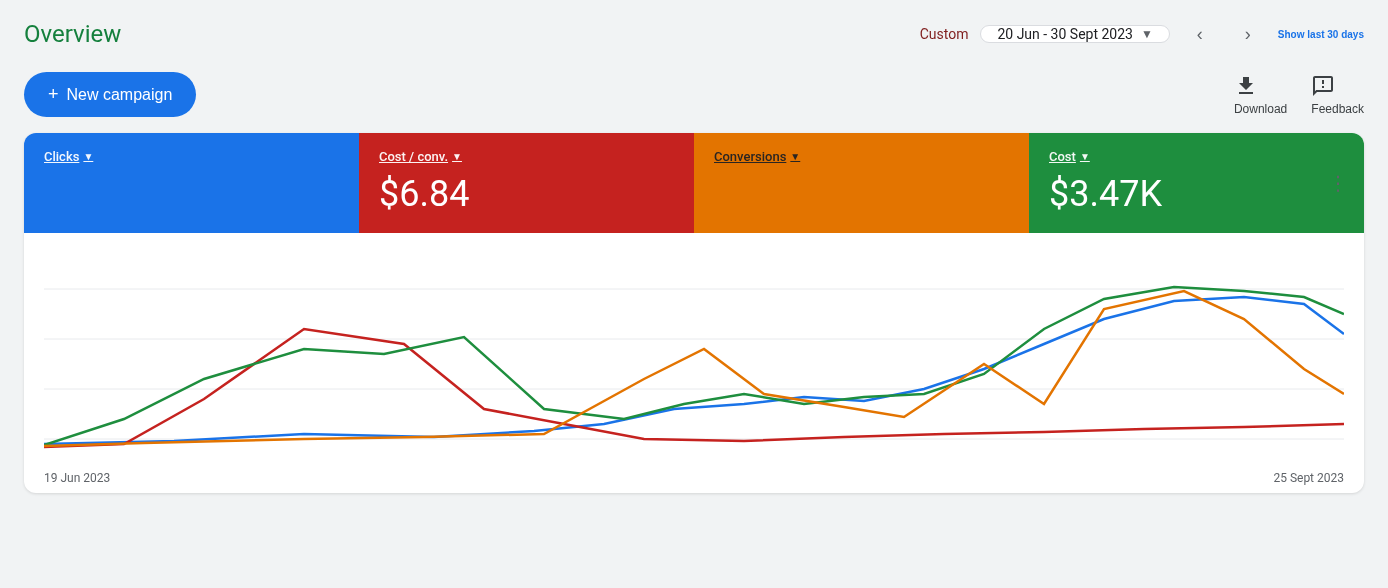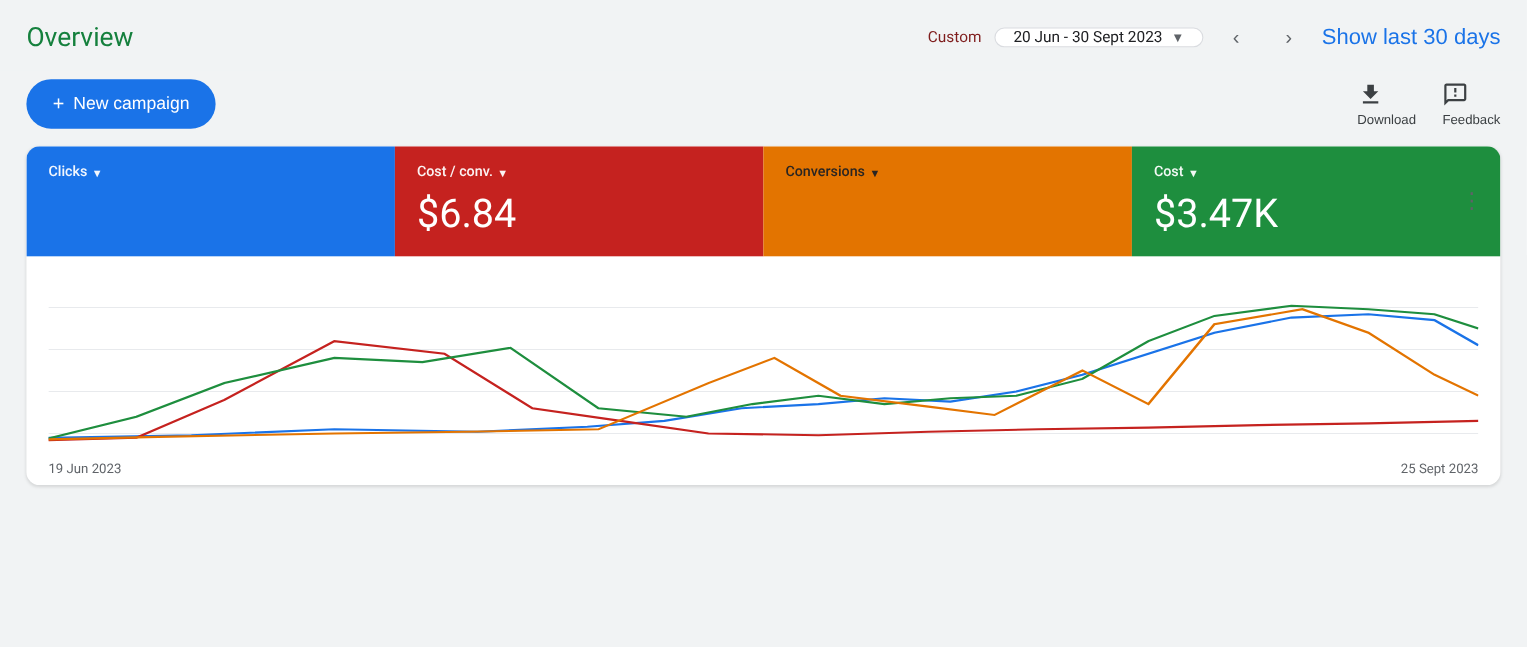--- a/index.html
+++ b/index.html
@@ -61,24 +61,24 @@
       background: transparent;
       cursor: pointer;
       display: flex;
       align-items: center;
       justify-content: center;
       color: #5f6368;
       font-size: 18px;
     }
 
     .show-last-btn {
-      font-size: 20px;
+      font-size: 10px;
       color: #1a73e8;
       cursor: pointer;
-      font-weight: 400;
+      font-weight: 700;
       background: none;
       border: none;
       white-space: nowrap;
     }
 
     .toolbar {
       display: flex;
       align-items: center;
       justify-content: space-between;
       padding: 8px 24px 16px 24px;
@@ -146,24 +146,25 @@
 
     .metric-tile.blue { background: #1a73e8; }
     .metric-tile.red { background: #c5221f; }
     .metric-tile.yellow { background: #e37400; }
     .metric-tile.green { background: #1e8e3e; }
 
     .metric-label {
       font-size: 13px;
       font-weight: 500;
       display: flex;
-      align-items: flex-end;
+      align-items: center;
       gap: 4px;
       margin-bottom: 12px;
       opacity: 0.95;
+      text-decoration: underline;
     }
 
     .metric-label .dropdown-arrow {
       font-size: 10px;
     }
 
     .metric-value {
       font-size: 36px;
       font-weight: 400;
       line-height: 1;
@@ -183,21 +184,21 @@
       border: none;
       cursor: pointer;
       color: #5f6368;
       font-size: 20px;
       padding: 4px;
     }
 
     .chart-area {
       padding: 16px 20px 24px 20px;
       position: relative;
-      height: 208px;
+      height: 260px;
     }
 
     .chart-svg {
       width: 100%;
       height: 100%;
     }
 
     .chart-label {
       position: absolute;
       bottom: 8px;

